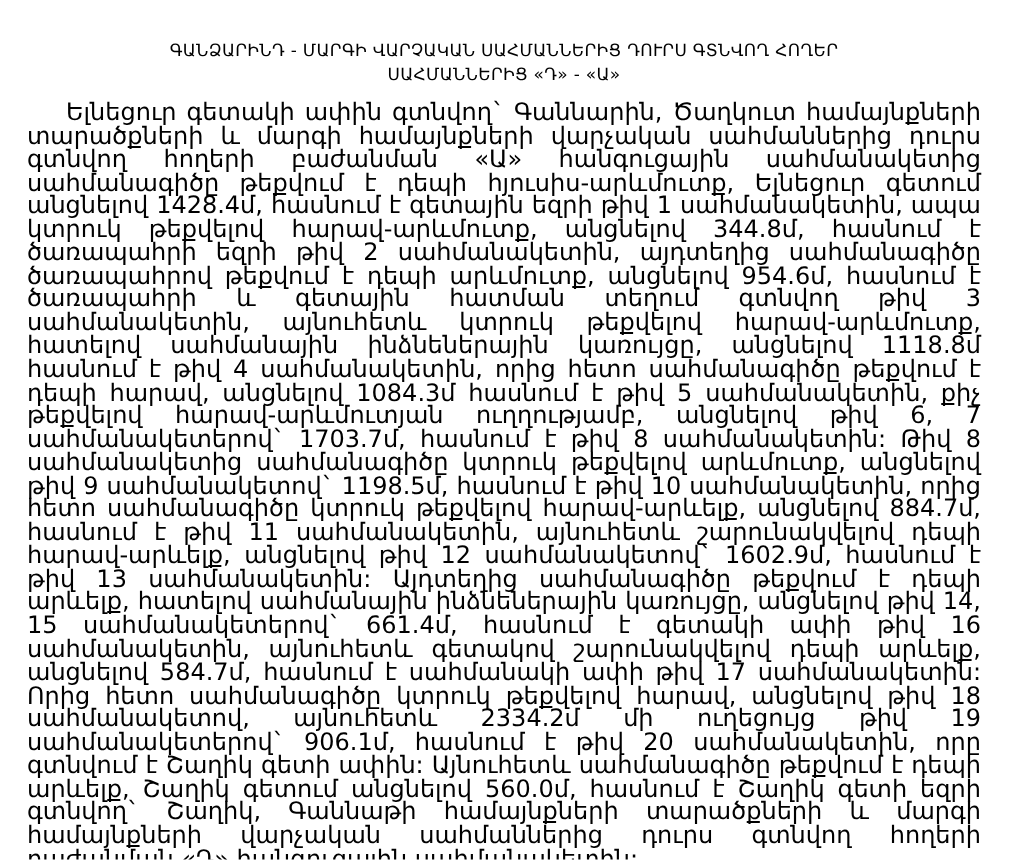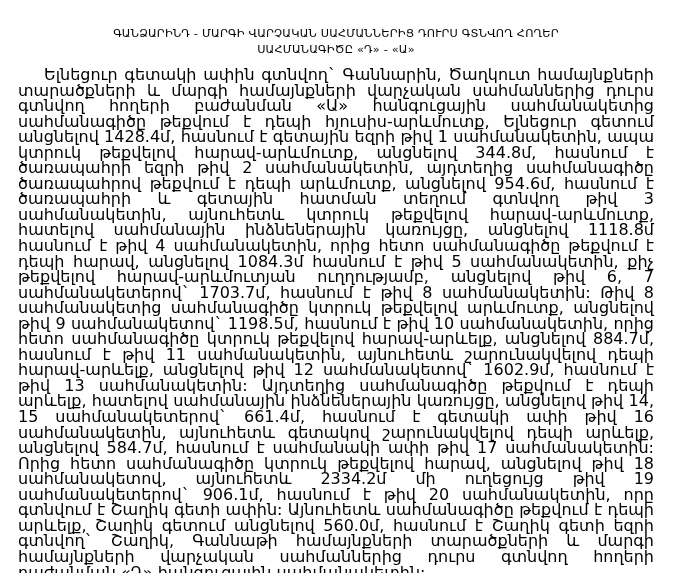--- a/index.html
+++ b/index.html
@@ -52,21 +52,21 @@
     line-height: 15.55px;
   }
 </style>
 </head>
 <body>
 
 <div class="page">
 
   <div class="title-block">
     <span class="title-line">ԳԱՆՁԱՐԻՆԴ - ՄԱՐԳԻ ՎԱՐՉԱԿԱՆ ՍԱՀՄԱՆՆԵՐԻՑ ԴՈՒՐՍ ԳՏՆՎՈՂ ՀՈՂԵՐ</span>
-    <span class="title-line">ՍԱՀՄԱՆԱԳԻԾԸ «Դ» - «Ա»</span>
+    <span class="title-line">ՍԱՀՄԱՆՆԵՐԻՑ «Դ» - «Ա»</span>
   </div>
 
   <div class="body-text">
     <p class="para-indent">Ելնեցուր գետակի ափին գտնվող` Գաննարին, Ծաղկուտ համայնքների տարածքների և մարգի համայնքների վարչական սահմաններից դուրս գտնվող հողերի բաժանման «Ա» հանգուցային սահմանակետից սահմանագիծը թեքվում է դեպի հյուսիս-արևմուտք, Ելնեցուր գետում անցնելով 1428.4մ, հասնում է գետային եզրի թիվ 1 սահմանակետին, ապա կտրուկ թեքվելով հարավ-արևմուտք, անցնելով 344.8մ, հասնում է ծառապահրի եզրի թիվ 2 սահմանակետին, այդտեղից սահմանագիծը ծառապահրով թեքվում է դեպի արևմուտք, անցնելով 954.6մ, հասնում է ծառապահրի և գետային հատման տեղում գտնվող թիվ 3 սահմանակետին, այնուհետև կտրուկ թեքվելով հարավ-արևմուտք, հատելով սահմանային ինձնեներային կառույցը, անցնելով 1118.8մ հասնում է թիվ 4 սահմանակետին, որից հետո սահմանագիծը թեքվում է դեպի հարավ, անցնելով 1084.3մ հասնում է թիվ 5 սահմանակետին, քիչ թեքվելով հարավ-արևմուտյան ուղղությամբ, անցնելով թիվ 6, 7 սահմանակետերով` 1703.7մ, հասնում է թիվ 8 սահմանակետին: Թիվ 8 սահմանակետից սահմանագիծը կտրուկ թեքվելով արևմուտք, անցնելով թիվ 9 սահմանակետով` 1198.5մ, հասնում է թիվ 10 սահմանակետին, որից հետո սահմանագիծը կտրուկ թեքվելով հարավ-արևելք, անցնելով 884.7մ, հասնում է թիվ 11 սահմանակետին, այնուհետև շարունակվելով դեպի հարավ-արևելք, անցնելով թիվ 12 սահմանակետով` 1602.9մ, հասնում է թիվ 13 սահմանակետին: Այդտեղից սահմանագիծը թեքվում է դեպի արևելք, հատելով սահմանային ինձնեներային կառույցը, անցնելով թիվ 14, 15 սահմանակետերով` 661.4մ, հասնում է գետակի ափի թիվ 16 սահմանակետին, այնուհետև գետակով շարունակվելով դեպի արևելք, անցնելով  584.7մ, հասնում է սահմանակի ափի թիվ 17 սահմանակետին: Որից հետո սահմանագիծը կտրուկ թեքվելով հարավ, անցնելով թիվ 18 սահմանակետով, այնուհետև 2334.2մ մի ուղեցույց թիվ 19 սահմանակետերով` 906.1մ, հասնում է թիվ 20 սահմանակետին, որը գտնվում է Շաղիկ գետի ափին: Այնուհետև սահմանագիծը թեքվում է դեպի արևելք, Շաղիկ գետում անցնելով 560.0մ, հասնում է Շաղիկ գետի եզրի գտնվող` Շաղիկ, Գաննաթի համայնքների տարածքների և մարգի համայնքների վարչական սահմաններից դուրս գտնվող հողերի բաժանման  «Դ» հանգուցային սահմանակետին:</p>
   </div>
 
 
 </div>
 
 </body></html>

